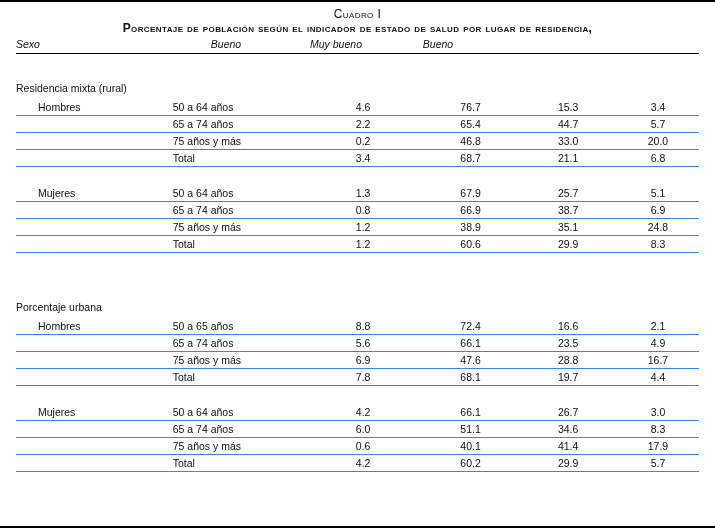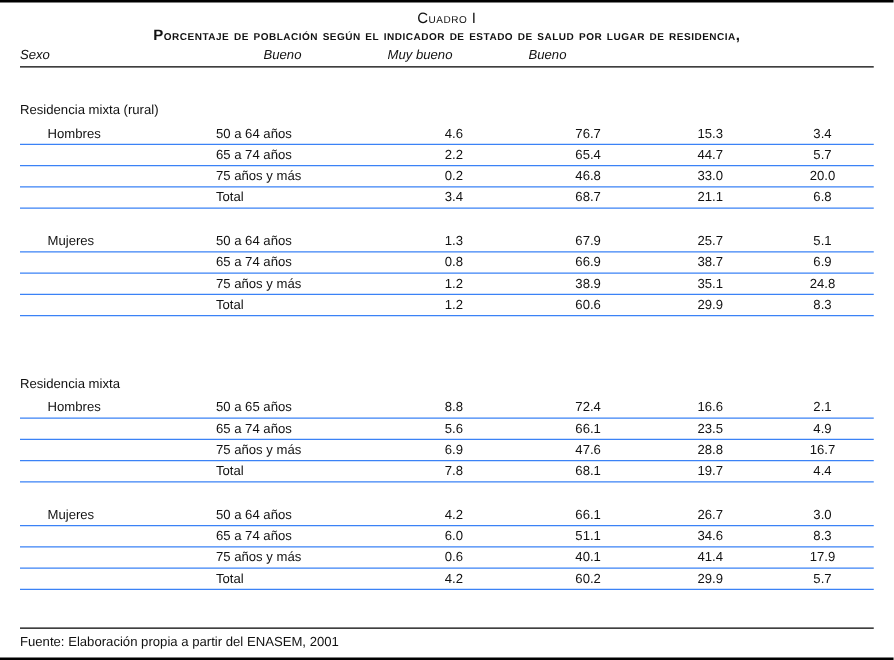--- a/index.html
+++ b/index.html
@@ -165,21 +165,21 @@
       <div class="row data-row">
         <div class="cell col-sexo sex-cell"></div>
         <div class="cell col-edad">Total</div>
         <div class="cell col-num c1">1.2</div>
         <div class="cell col-num c2">60.6</div>
         <div class="cell col-num c3">29.9</div>
         <div class="cell col-num c4">8.3</div>
       </div>
       <div class="section-gap"></div>
       <div class="residence-row">
-        <div class="residence-label">Residencia mixta</div>
+        <div class="residence-label">Porcentaje urbana</div>
       </div>
       <div class="row data-row">
         <div class="cell col-sexo sex-cell">Hombres</div>
         <div class="cell col-edad">50 a 65 años</div>
         <div class="cell col-num c1">8.8</div>
         <div class="cell col-num c2">72.4</div>
         <div class="cell col-num c3">16.6</div>
         <div class="cell col-num c4">2.1</div>
       </div>
       <div class="row data-row">
@@ -236,15 +236,14 @@
         <div class="cell col-edad">Total</div>
         <div class="cell col-num c1">4.2</div>
         <div class="cell col-num c2">60.2</div>
         <div class="cell col-num c3">29.9</div>
         <div class="cell col-num c4">5.7</div>
       </div>
     </div>
 
   <div class="spacer"></div>
 
-  <div class="footer">Fuente: Elaboración propia a partir del ENASEM, 2001</div>
 
 </div>
 
 </body></html>

